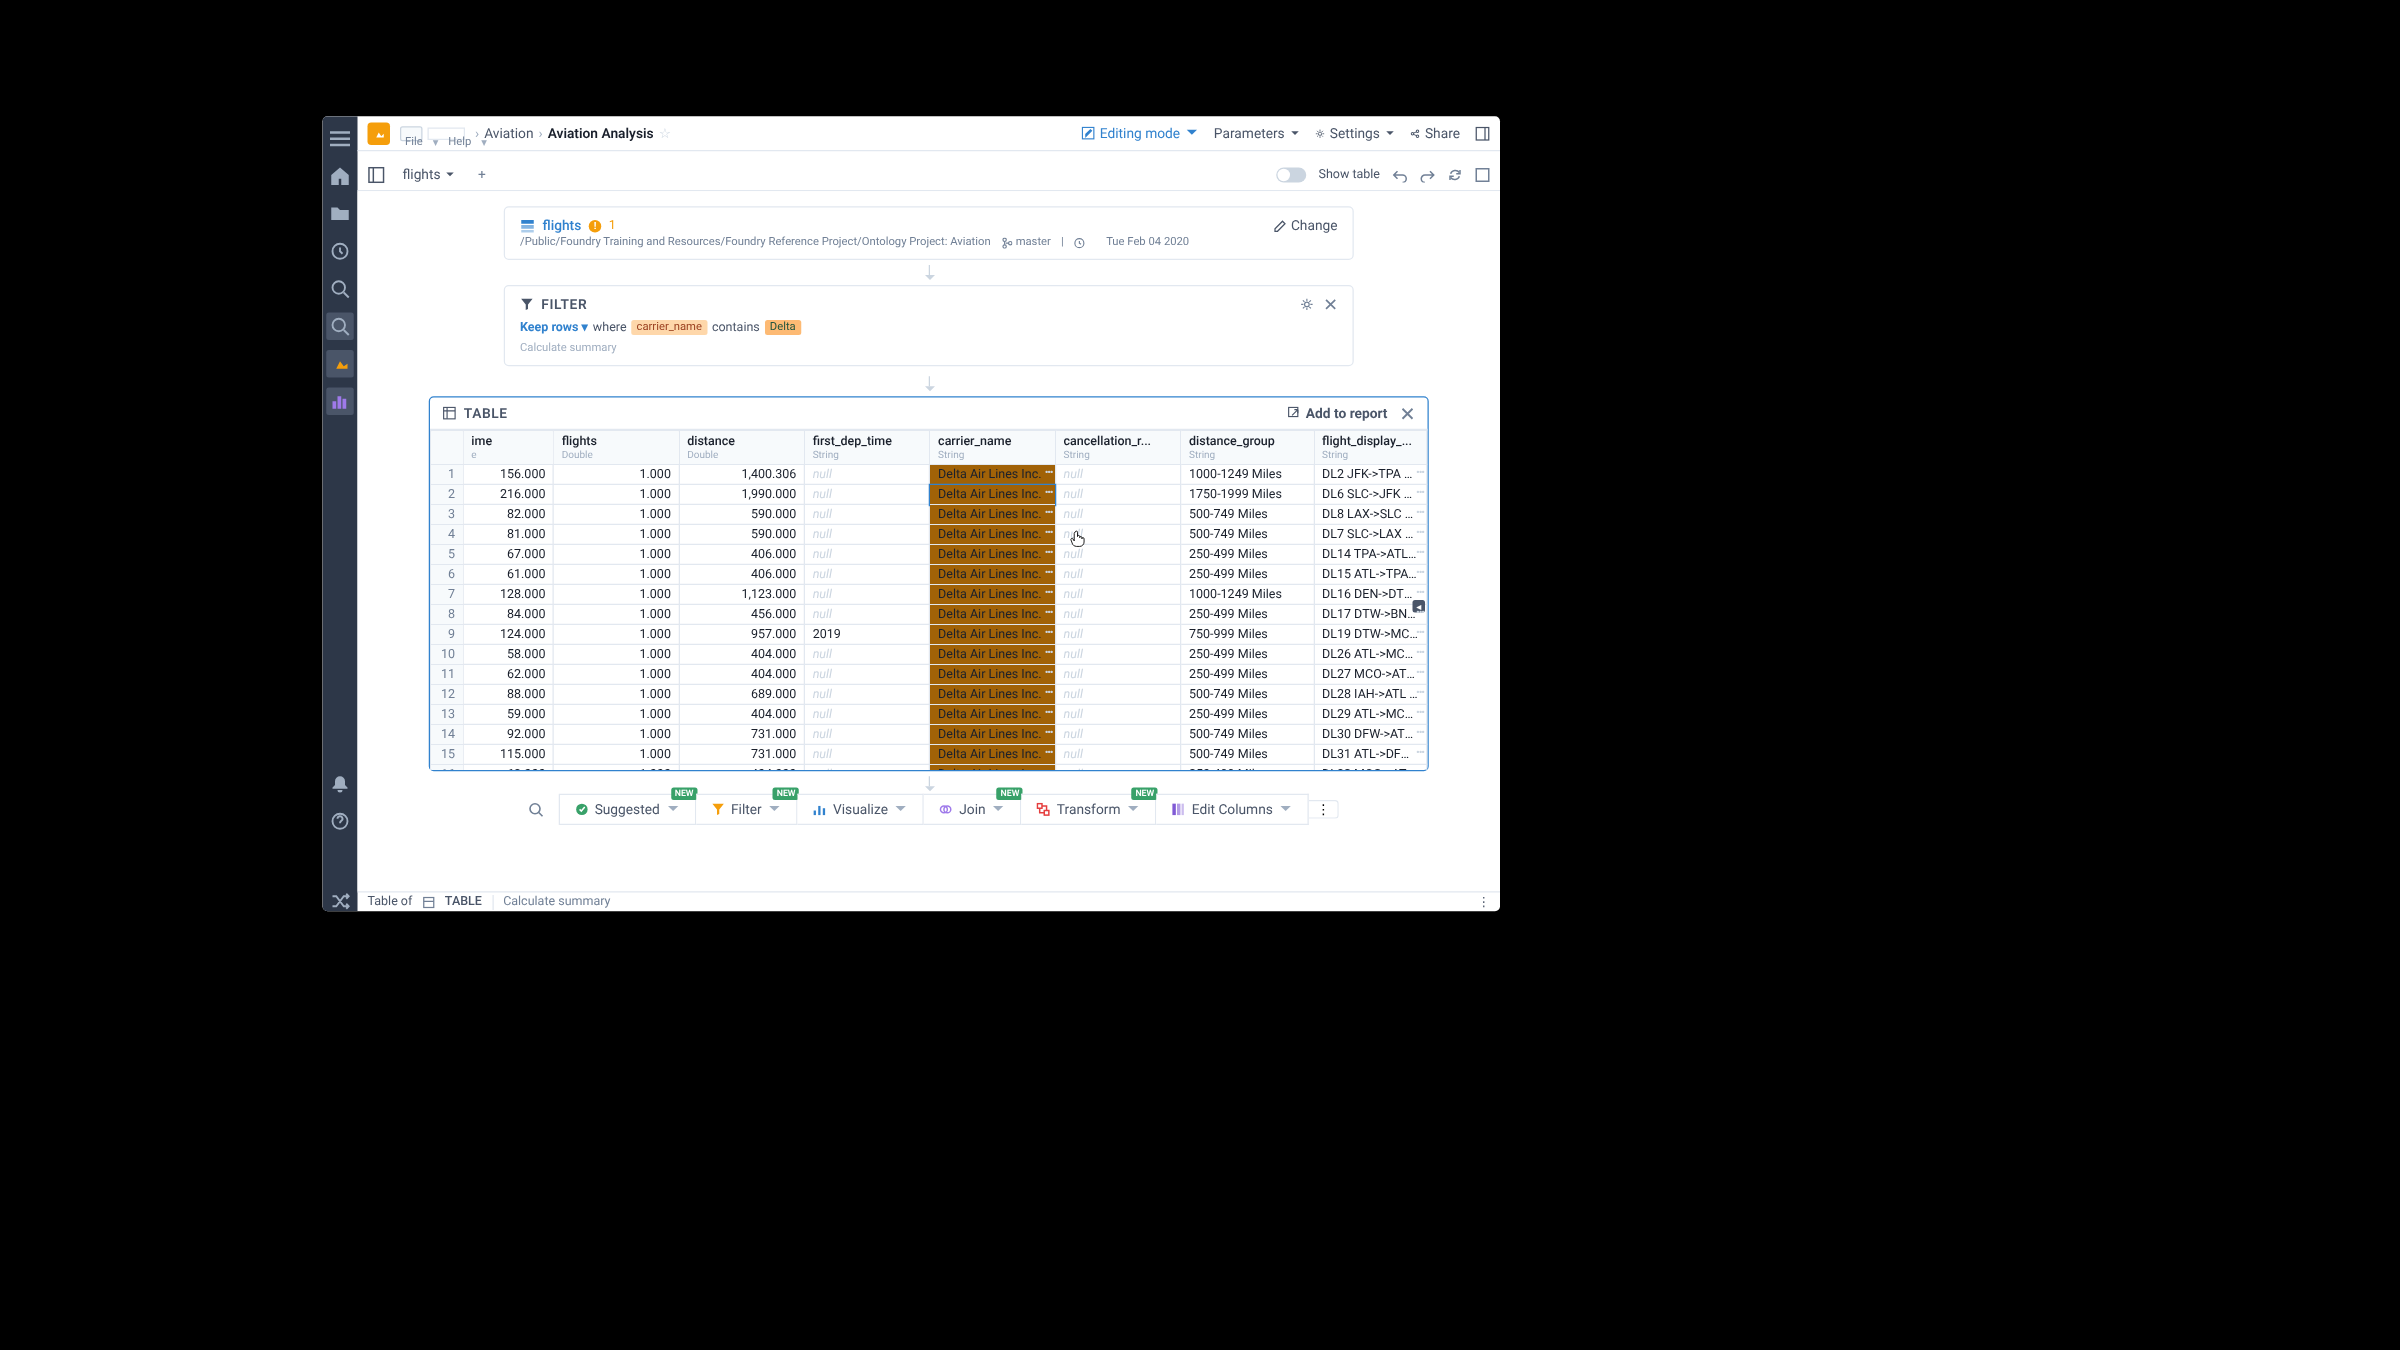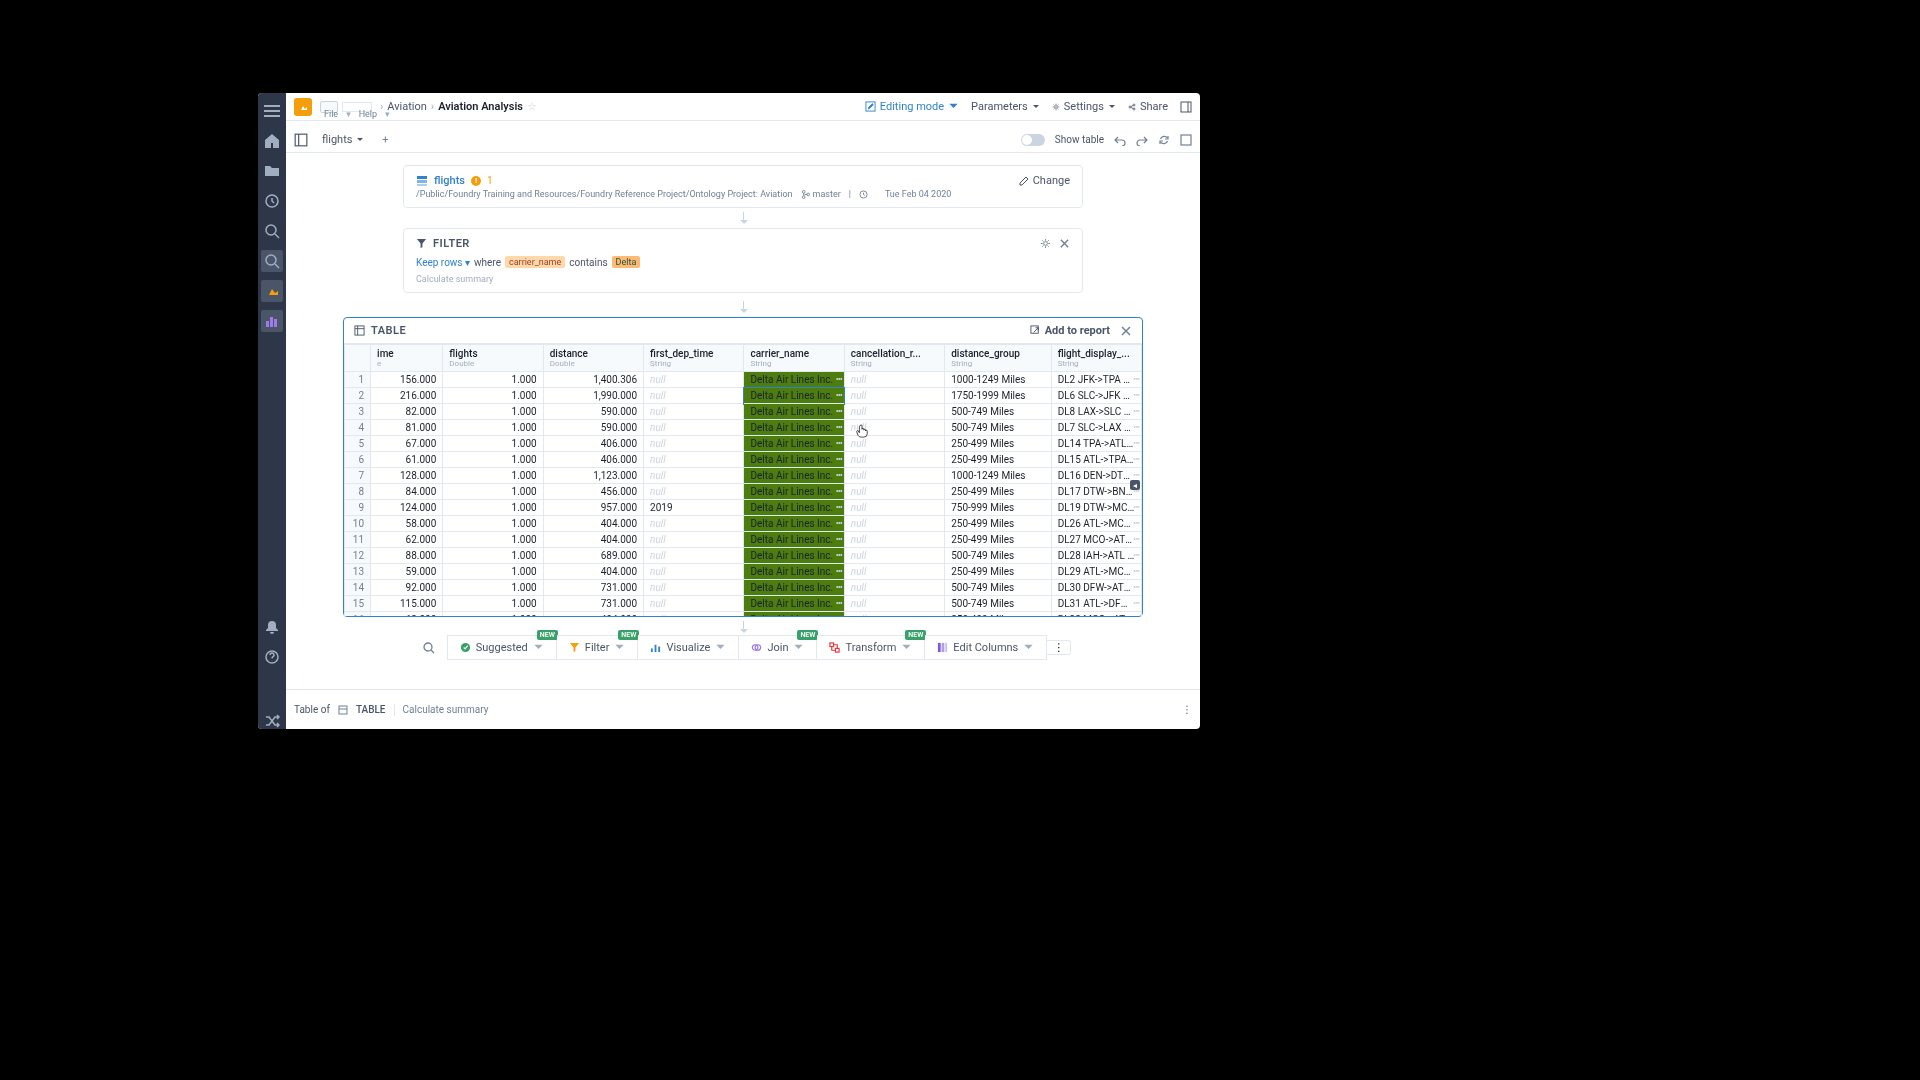--- a/index.html
+++ b/index.html
@@ -49,52 +49,52 @@
 .ds-path { font-size:9px; color:#718096; margin-top:2px; display:flex; align-items:center; gap:8px; }
 .ds-stats { font-size:11px; color:#1a202c; margin-top:6px; }
 .ds-stats b { font-weight:600; }
 .connector { width:1px; height:8px; background:#cbd5e0; position:relative; }
 .connector::after { content:""; position:absolute; left:-3px; top:8px; border:4px solid transparent; border-top-color:#cbd5e0; }
 .filter-card { padding:8px 12px; font-size:11px; }
 .filter-head { display:flex; align-items:center; gap:6px; color:#4a5568; font-weight:600; letter-spacing:0.5px; }
 .filter-head svg { width:11px; height:11px; }
 .filter-acts { margin-left:auto; display:flex; gap:8px; }
 .filter-body { margin-top:6px; display:flex; align-items:center; gap:4px; font-size:10px; }
-.keep { color:#3182ce; font-weight:400; cursor:pointer; }
+.keep { color:#3182ce; font-weight:700; cursor:pointer; }
 .where { color:#4a5568; }
 .chip { background:#fed7aa; color:#9c4221; padding:1px 4px; border-radius:2px; font-size:9px; }
 .chip.grn { background:#fdba74; color:#22543d; }
 .calc { font-size:9px; color:#a0aec0; margin-top:6px; }
 .table-card { width:800px; border:1px solid #3182ce; border-radius:4px; }
 .table-head { padding:6px 10px; display:flex; align-items:center; gap:6px; font-size:11px; color:#4a5568; font-weight:600; letter-spacing:0.5px; border-bottom:1px solid #e2e8f0; }
 .table-acts { margin-left:auto; display:flex; gap:10px; align-items:center; font-weight:700; letter-spacing:0; }
 .add-rep { color:#4a5568; cursor:pointer; display:flex; align-items:center; gap:4px; }
 .preview { padding:5px 10px; font-size:10px; color:#4a5568; }
 .preview .link { color:#3182ce; }
 .grid { width:100%; font-size:10px; border-collapse:collapse; table-layout:fixed; }
 .grid th { text-align:left; padding:3px 6px; border:1px solid #e2e8f0; background:#f7fafc; font-weight:500; color:#1a202c; position:relative; overflow:hidden; white-space:nowrap; text-overflow:ellipsis; }
 .grid th .type { display:block; font-size:8px; color:#a0aec0; font-weight:400; }
 .grid td { padding:2px 6px; border:1px solid #e2e8f0; color:#1a202c; white-space:nowrap; overflow:hidden; text-overflow:ellipsis; position:relative; }
 .grid td.num { text-align:right; }
 .grid td.row-n { text-align:right; color:#718096; background:#f7fafc; width:26px; }
 .null { color:#cbd5e0; font-style:italic; }
 .cell-menu { position:absolute; right:2px; top:2px; color:#cbd5e0; font-size:9px; cursor:pointer; letter-spacing:-1px; }
 .grid td.sel { background:#ebf8ff; outline:1px solid #3182ce; }
-.grid td.selcol { background:#4d7c0f; }
+.grid td.selcol { background:#a16207; }
 .scroll-hint { position:absolute; right:2px; top:50%; width:10px; height:10px; background:#4a5568; color:#fff; font-size:8px; display:flex; align-items:center; justify-content:center; border-radius:2px; cursor:pointer; }
 .grid-wrap { position:relative; max-height:272px; overflow:hidden; }
 .actions { display:flex; align-items:center; gap:0; padding:6px 0; justify-content:center; font-size:11px; position:relative; }
 .act-btn { padding:5px 12px; border:1px solid #e2e8f0; display:flex; align-items:center; gap:5px; cursor:pointer; color:#4a5568; background:#fff; position:relative; }
 .act-btn + .act-btn { border-left:none; }
 .act-btn:first-of-type { border-radius:3px 0 0 3px; }
 .act-btn svg { width:11px; height:11px; }
 .badge { position:absolute; top:-6px; right:-2px; background:#38a169; color:#fff; font-size:7px; padding:1px 3px; border-radius:2px; font-weight:600; }
 .act-more { width:24px; border:1px solid #e2e8f0; border-left:none; border-radius:0 3px 3px 0; display:flex; align-items:center; justify-content:center; cursor:pointer; }
 .act-search { width:28px; display:flex; align-items:center; justify-content:center; color:#718096; margin-right:4px; }
-.footer { height:40px; border-top:1px solid #e2e8f0; display:flex; align-items:center; padding:0 8px; font-size:10px; color:#4a5568; gap:8px; }
+.footer { height:16px; border-top:1px solid #e2e8f0; display:flex; align-items:center; padding:0 8px; font-size:10px; color:#4a5568; gap:8px; }
 .footer-ic { width:10px; height:10px; color:#718096; }
 .vline { width:1px; height:12px; background:#e2e8f0; }
 .cursor-ptr { position:absolute; left:855px; top:423px; width:14px; height:14px; z-index:10; }
 .hand-icon { width:14px; height:14px; color:#000; }
 </style>
 </head>
 <body>
 
 <div class="frame">
 

